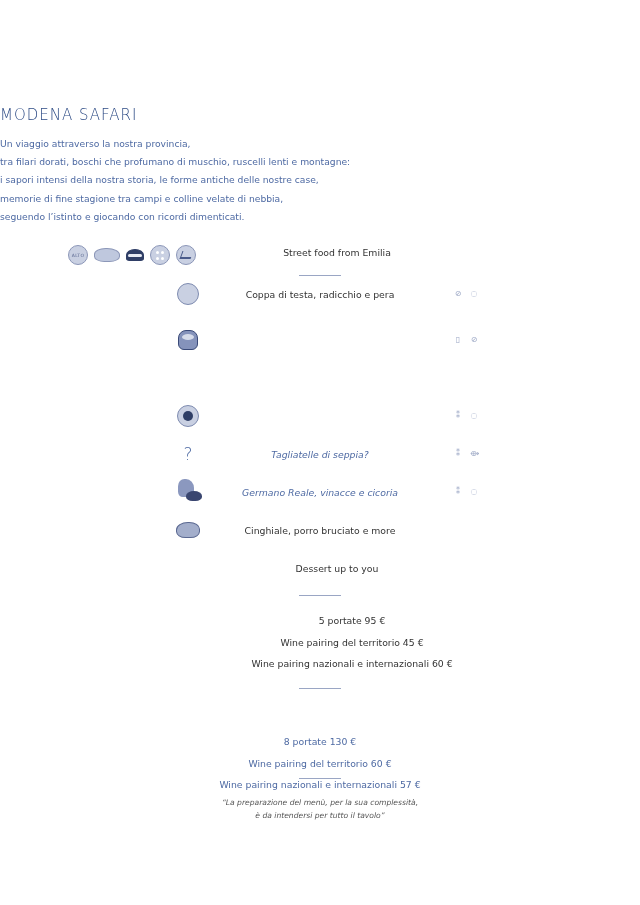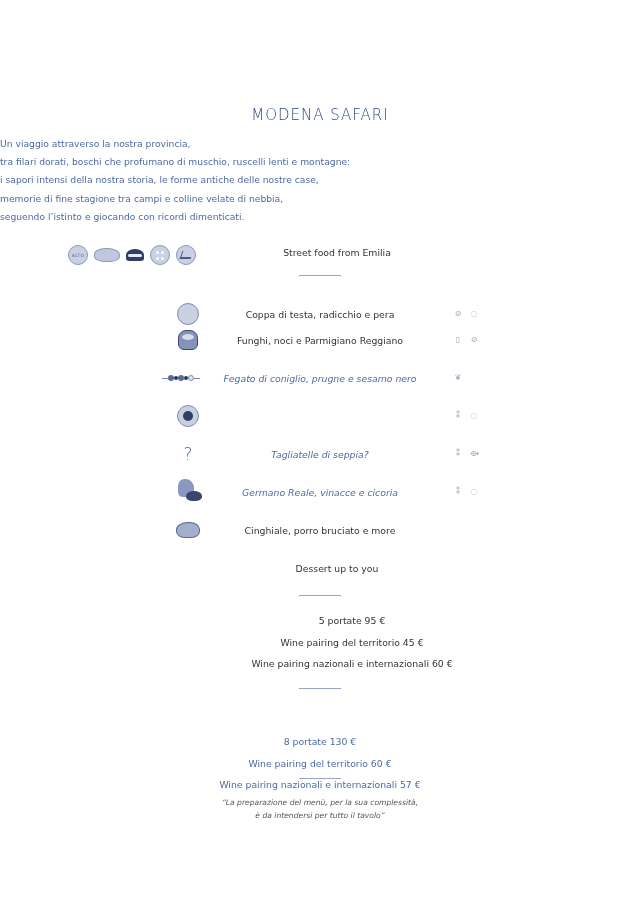--- a/index.html
+++ b/index.html
@@ -1,19 +1,19 @@
 <!DOCTYPE html>
 <html><head>
   <meta charset="utf-8">
   <style>
     html, body { margin: 0; padding: 0; background: #ffffff; }
     body { width: 640px; height: 905px; position: relative; overflow: hidden;
       font-family: "DejaVu Sans", sans-serif; color: #333; }
     .page { position: absolute; left: 0; top: 0; width: 640px; height: 905px; }
-    .title { position: absolute; top: 106px; left: 0; width: 640px; text-align: center;
+    .title { position: absolute; top: 106px; left: 0; width: 640px; text-align: left;
       font-size: 15px; letter-spacing: 1px; color: #2c4a84; font-weight: 300; }
     .intro { position: absolute; top: 135px; left: 0; width: 640px; text-align: left;
       font-size: 9.2px; color: #4e6aa3; line-height: 18.2px; }
     .intro div { white-space: nowrap; }
     .logos { position: absolute; top: 244px; left: 68px; height: 22px; display: flex; gap: 6px; align-items: center; }
     .logo { width: 20px; height: 20px; border-radius: 50%; border: 1px solid #8c97b8; background: #c9d0e2;
       box-sizing: border-box; display: flex; align-items: center; justify-content: center; }
     .logo.text { font-size: 4.5px; color: #5a6891; letter-spacing: 0.3px; }
     .logo.pig { width: 26px; height: 14px; border-radius: 45% 50% 40% 40%; background: #bfc8de; }
     .logo.cheese { width: 18px; height: 12px; border-radius: 50% 50% 20% 20%; background: #2f3e66; border-color: #2f3e66; }
@@ -79,61 +79,43 @@
         <span></span>
       </div>
     <div class="logo cake">
         <span></span>
       </div>
   </div>
 
   <div class="section-label" style="top:247px;">Street food from Emilia</div>
   <div class="rule" style="top:275px;"></div>
 
-  <div class="dish" style="top:300px;">
+  <div class="dish" style="top:280px;">
     <div class="icon">
         <div class="circ"></div>
       </div>
     <div class="name">Coppa di testa, radicchio e pera</div>
     <div class="allergens">
       <span class="al">⊘</span>
       <span class="al">◌</span>
     </div>
   </div>
 
   <div class="dish" style="top:326px;">
     <div class="icon">
         <div class="drum">
           <span></span>
         </div>
       </div>
-    <div class="name">Funghi, noci e Parmigiano Reggiano</div>
     <div class="allergens">
       <span class="al">▯</span>
       <span class="al">⊘</span>
     </div>
   </div>
 
-  <div class="dish italic" style="top:364px;">
-    <div class="icon">
-      <div class="skewer">
-          <div class="bar"></div>
-          <div class="b"></div>
-          <div class="b k"></div>
-          <div class="b"></div>
-          <div class="b k"></div>
-          <div class="b l"></div>
-          <div class="bar"></div>
-        </div>
-    </div>
-    <div class="name">Fegato di coniglio, prugne e sesamo nero</div>
-    <div class="allergens">
-      <span class="al">❦</span>
-    </div>
-  </div>
 
   <div class="dish" style="top:402px;">
     <div class="icon">
         <div class="circ dark-center">
           <span></span>
         </div>
       </div>
     <div class="allergens">
       <span class="al">⁑</span>
       <span class="al">◌</span>

